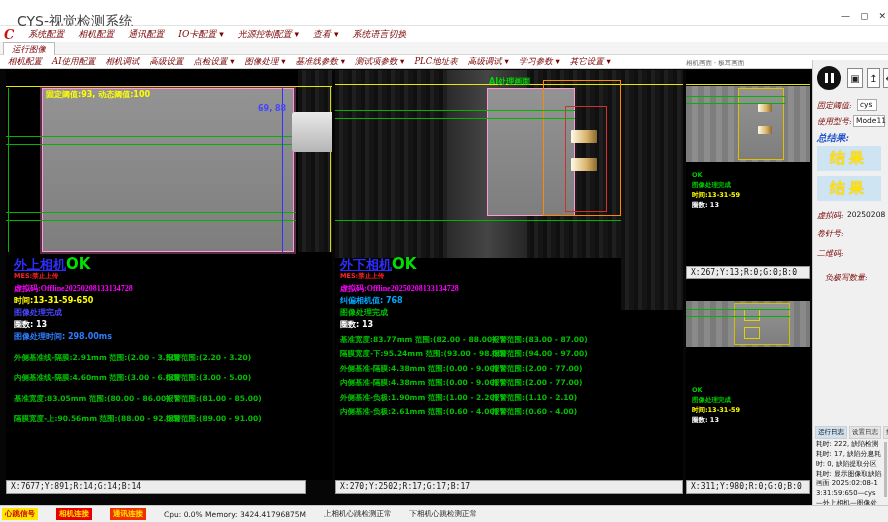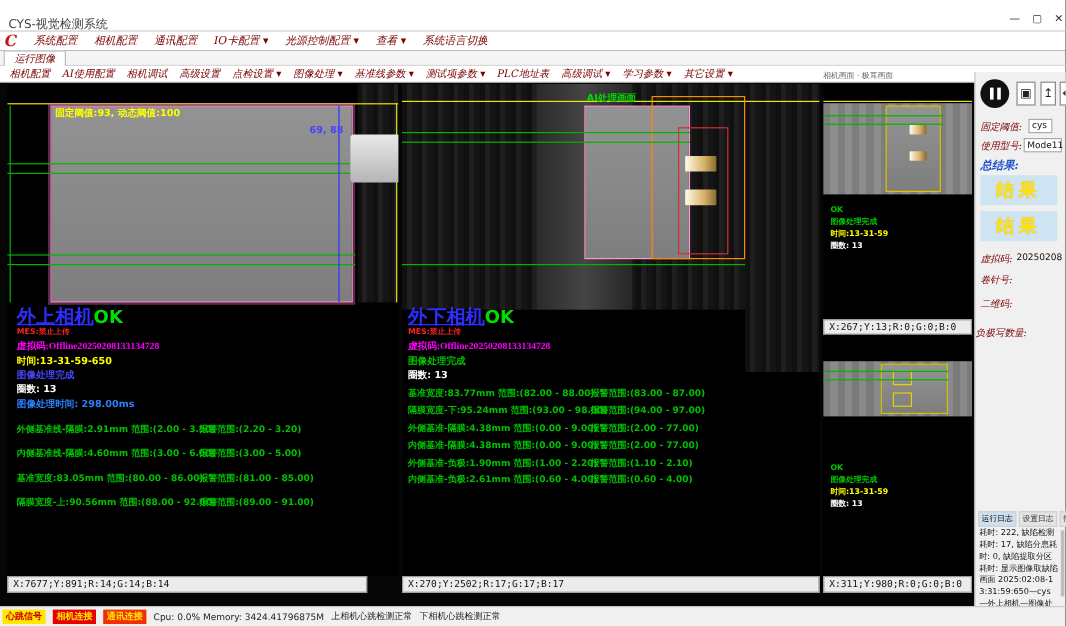--- a/index.html
+++ b/index.html
@@ -2,21 +2,21 @@
 <html><head>
 <meta charset="utf-8">
 <style>
   * { margin:0; padding:0; box-sizing:border-box; }
   html,body { width:888px; height:522px; overflow:hidden; background:#000;
     font-family:"DejaVu Sans", sans-serif; }
   .abs { position:absolute; }
 
   
   .titlebar { left:0; top:0; width:888px; height:26px; background:#ffffff; border-bottom:1px solid #e3e3e3; }
-  .title-text { left:7px; top:13px; font-size:10px; color:#444; }
+  .title-text { left:17px; top:13px; font-size:14px; color:#444; }
   .winbtns { right:2px; top:11px; display:flex; gap:10px; font-size:9px; color:#333; }
   .winbtns span { cursor:default; }
 
   .menubar { left:0; top:26px; width:888px; height:16px; background:#ffffff; display:flex; align-items:center; gap:14px; padding-left:4px; }
   .logo { font-family:"DejaVu Serif", serif; font-style:italic; font-weight:bold; font-size:13px; color:#cc1111; line-height:1; }
   .menu-item { font-family:"DejaVu Serif", serif; font-style:italic; font-size:9px; color:#7a0000; white-space:nowrap; }
 
   .tabstrip { left:0; top:42px; width:888px; height:13px; background:#f4f4f4; border-bottom:1px solid #d8d8d8; }
   .tab { left:3px; top:0; height:13px; padding:1px 8px 0 8px; background:#fff; border:1px solid #bbb; border-bottom:none;
     font-family:"DejaVu Serif", serif; font-style:italic; font-size:8.5px; color:#7a0000; }
@@ -50,21 +50,21 @@
   .vline-g { border-left:1px solid #00b400; width:0; }
   .vline-b { border-left:1px solid #3333ff; width:0; }
   .vline-y { border-left:1px solid #d8d800; width:0; }
 
   .ov-yellow { color:#ffff00; font-size:8px; font-weight:bold; white-space:nowrap; }
   .ov-green  { color:#00d800; font-size:8px; font-weight:bold; white-space:nowrap; }
   .ov-blue   { color:#4444ff; font-size:8px; font-weight:bold; white-space:nowrap; }
 
   
   .tb { line-height:1; }
-  .cam-title { font-size:16px; font-weight:bold; color:#2d2dff; text-decoration:underline; white-space:nowrap; }
+  .cam-title { font-size:13px; font-weight:bold; color:#2d2dff; text-decoration:underline; white-space:nowrap; }
   .cam-ok { font-size:15px; font-weight:bold; color:#00e000; text-decoration:none; }
   .mes { font-size:6.5px; color:#ff2222; font-weight:bold; margin-top:1px; }
   .l-code { font-size:8px; font-weight:bold; color:#ff00ff; margin-top:5px; white-space:nowrap;font-family:Liberation Serif, serif; }
   .l-time { font-size:8px; font-weight:bold; color:#ffff00; margin-top:4px; }
   .l-extra { font-size:8px; font-weight:bold; color:#00a8ff; margin-top:4px; }
   .l-status-b { font-size:8px; font-weight:bold; color:#4646ff; margin-top:4px; }
   .l-status-g { font-size:8px; font-weight:bold; color:#00c000; margin-top:4px; }
   .l-count { font-size:8px; font-weight:bold; color:#ffffff; margin-top:4px; }
   .l-ptime { font-size:8px; font-weight:bold; color:#2d7fff; margin-top:4px; }
   .mrow { display:flex; margin-top:0; }
@@ -88,21 +88,21 @@
   .result-box { left:4px; width:64px; height:25px; background:#cfe4f2; display:flex; align-items:center; justify-content:center;
     color:#ffe400; font-weight:bold; font-size:15px; letter-spacing:4px; text-shadow:0 0 1px #caa; }
   .log-tabs { left:2px; display:flex; gap:2px; }
   .log-tab { font-size:6.5px; color:#333; padding:1px 2px; background:#e4e4e4; border:1px solid #cfcfcf; white-space:nowrap; }
   .log-tab.sel { background:#cfe0ee; color:#000; }
   .log-text { left:3px; width:66px; font-size:6.8px; color:#111; line-height:1.45; word-break:break-all; }
   .log-scroll { right:1px; width:3px; height:55px; background:#bdbdbd; }
 
   
   .statusbar { left:0; top:505px; width:888px; height:17px; background:#f0f0f0; border-top:1px solid #c9c9c9;
-    display:flex; align-items:center; gap:6px; padding-left:2px; }
+    display:flex; align-items:center; gap:18px; padding-left:2px; }
   .badge { font-size:7.5px; font-weight:bold; padding:1px 3px; white-space:nowrap; }
   .badge.b0 { background:#ffe800; color:#d00000; }
   .badge.b1 { background:#e80000; color:#ffe800; }
   .badge.b2 { background:#f03000; color:#ffe800; }
   .sb-text { font-size:7.5px; color:#222; white-space:nowrap; }
 
   .conn { background:linear-gradient(180deg,#e9e9e9,#b5b5b5); border-radius:3px; }
   .goldtab { background:linear-gradient(90deg,#fffbe8,#d9b36a 60%,#8a6a30); border-radius:1px; }
 </style>
 </head>
@@ -211,20 +211,21 @@
   <div class="abs hline-g" style="left:0;top:48px;width:240px;"></div>
   <div class="abs hline-g" style="left:0;top:150px;width:286px;"></div>
   <div class="abs ov-green" style="left:154px;top:6px;">AI处理画面</div>
 
   <div class="abs tb" style="left:5px;top:186px;">
     <div>
       <span class="cam-title">外下相机</span><span class="cam-ok">OK</span>
     </div>
     <div class="mes">MES:禁止上传</div>
     <div class="l-code">虚拟码:Offline20250208133134728</div>
+    <div class="l-extra">纠偏相机值: 768</div>
     <div class="l-status-g">图像处理完成</div>
     <div class="l-count">圈数: 13</div>
     <div class="rows-mid" style="margin-top:5px;">
       <div class="mrow">
         <span class="m-text">基准宽度:83.77mm 范围:(82.00 - 88.00)</span>
         <span class="m-alarm">报警范围:(83.00 - 87.00)</span>
       </div>
       <div class="mrow">
         <span class="m-text">隔膜宽度-下:95.24mm 范围:(93.00 - 98.00)</span>
         <span class="m-alarm">报警范围:(94.00 - 97.00)</span>
@@ -298,21 +299,21 @@
   <div class="abs fld-value" style="left:40px;top:55px;width:32px;">Mode11</div>
 
   <div class="abs sum-label" style="left:4px;top:72px;">总结果:</div>
   <div class="abs result-box" style="top:86px;">结果</div>
   <div class="abs result-box" style="top:116px;">结果</div>
 
   <div class="abs fld-label" style="left:4px;top:150px;">虚拟码:</div>
   <div class="abs" style="left:34px;top:150px;font-size:7.5px;color:#111;">20250208</div>
   <div class="abs fld-label" style="left:4px;top:168px;">卷针号:</div>
   <div class="abs fld-label" style="left:4px;top:188px;">二维码:</div>
-  <div class="abs fld-label" style="left:0;top:212px;">负极写数量:</div>
+  <div class="abs fld-label" style="left:12px;top:212px;">负极写数量:</div>
 
   <div class="abs log-tabs" style="top:366px;">
     <span class="log-tab sel">运行日志</span>
     <span class="log-tab">设置日志</span>
     <span class="log-tab">报警日志</span>
   </div>
   <div class="abs log-text" style="top:380px;">耗时: 222, 缺陷检测耗时: 17, 缺陷分息耗时: 0, 缺陷提取分区耗时: 显示图像取缺陷画面 2025:02:08-13:31:59:650—cys—外上相机—图像处理耗时: 298.00ms</div>
   <div class="abs log-scroll" style="top:382px;"></div>
 </div>
 

